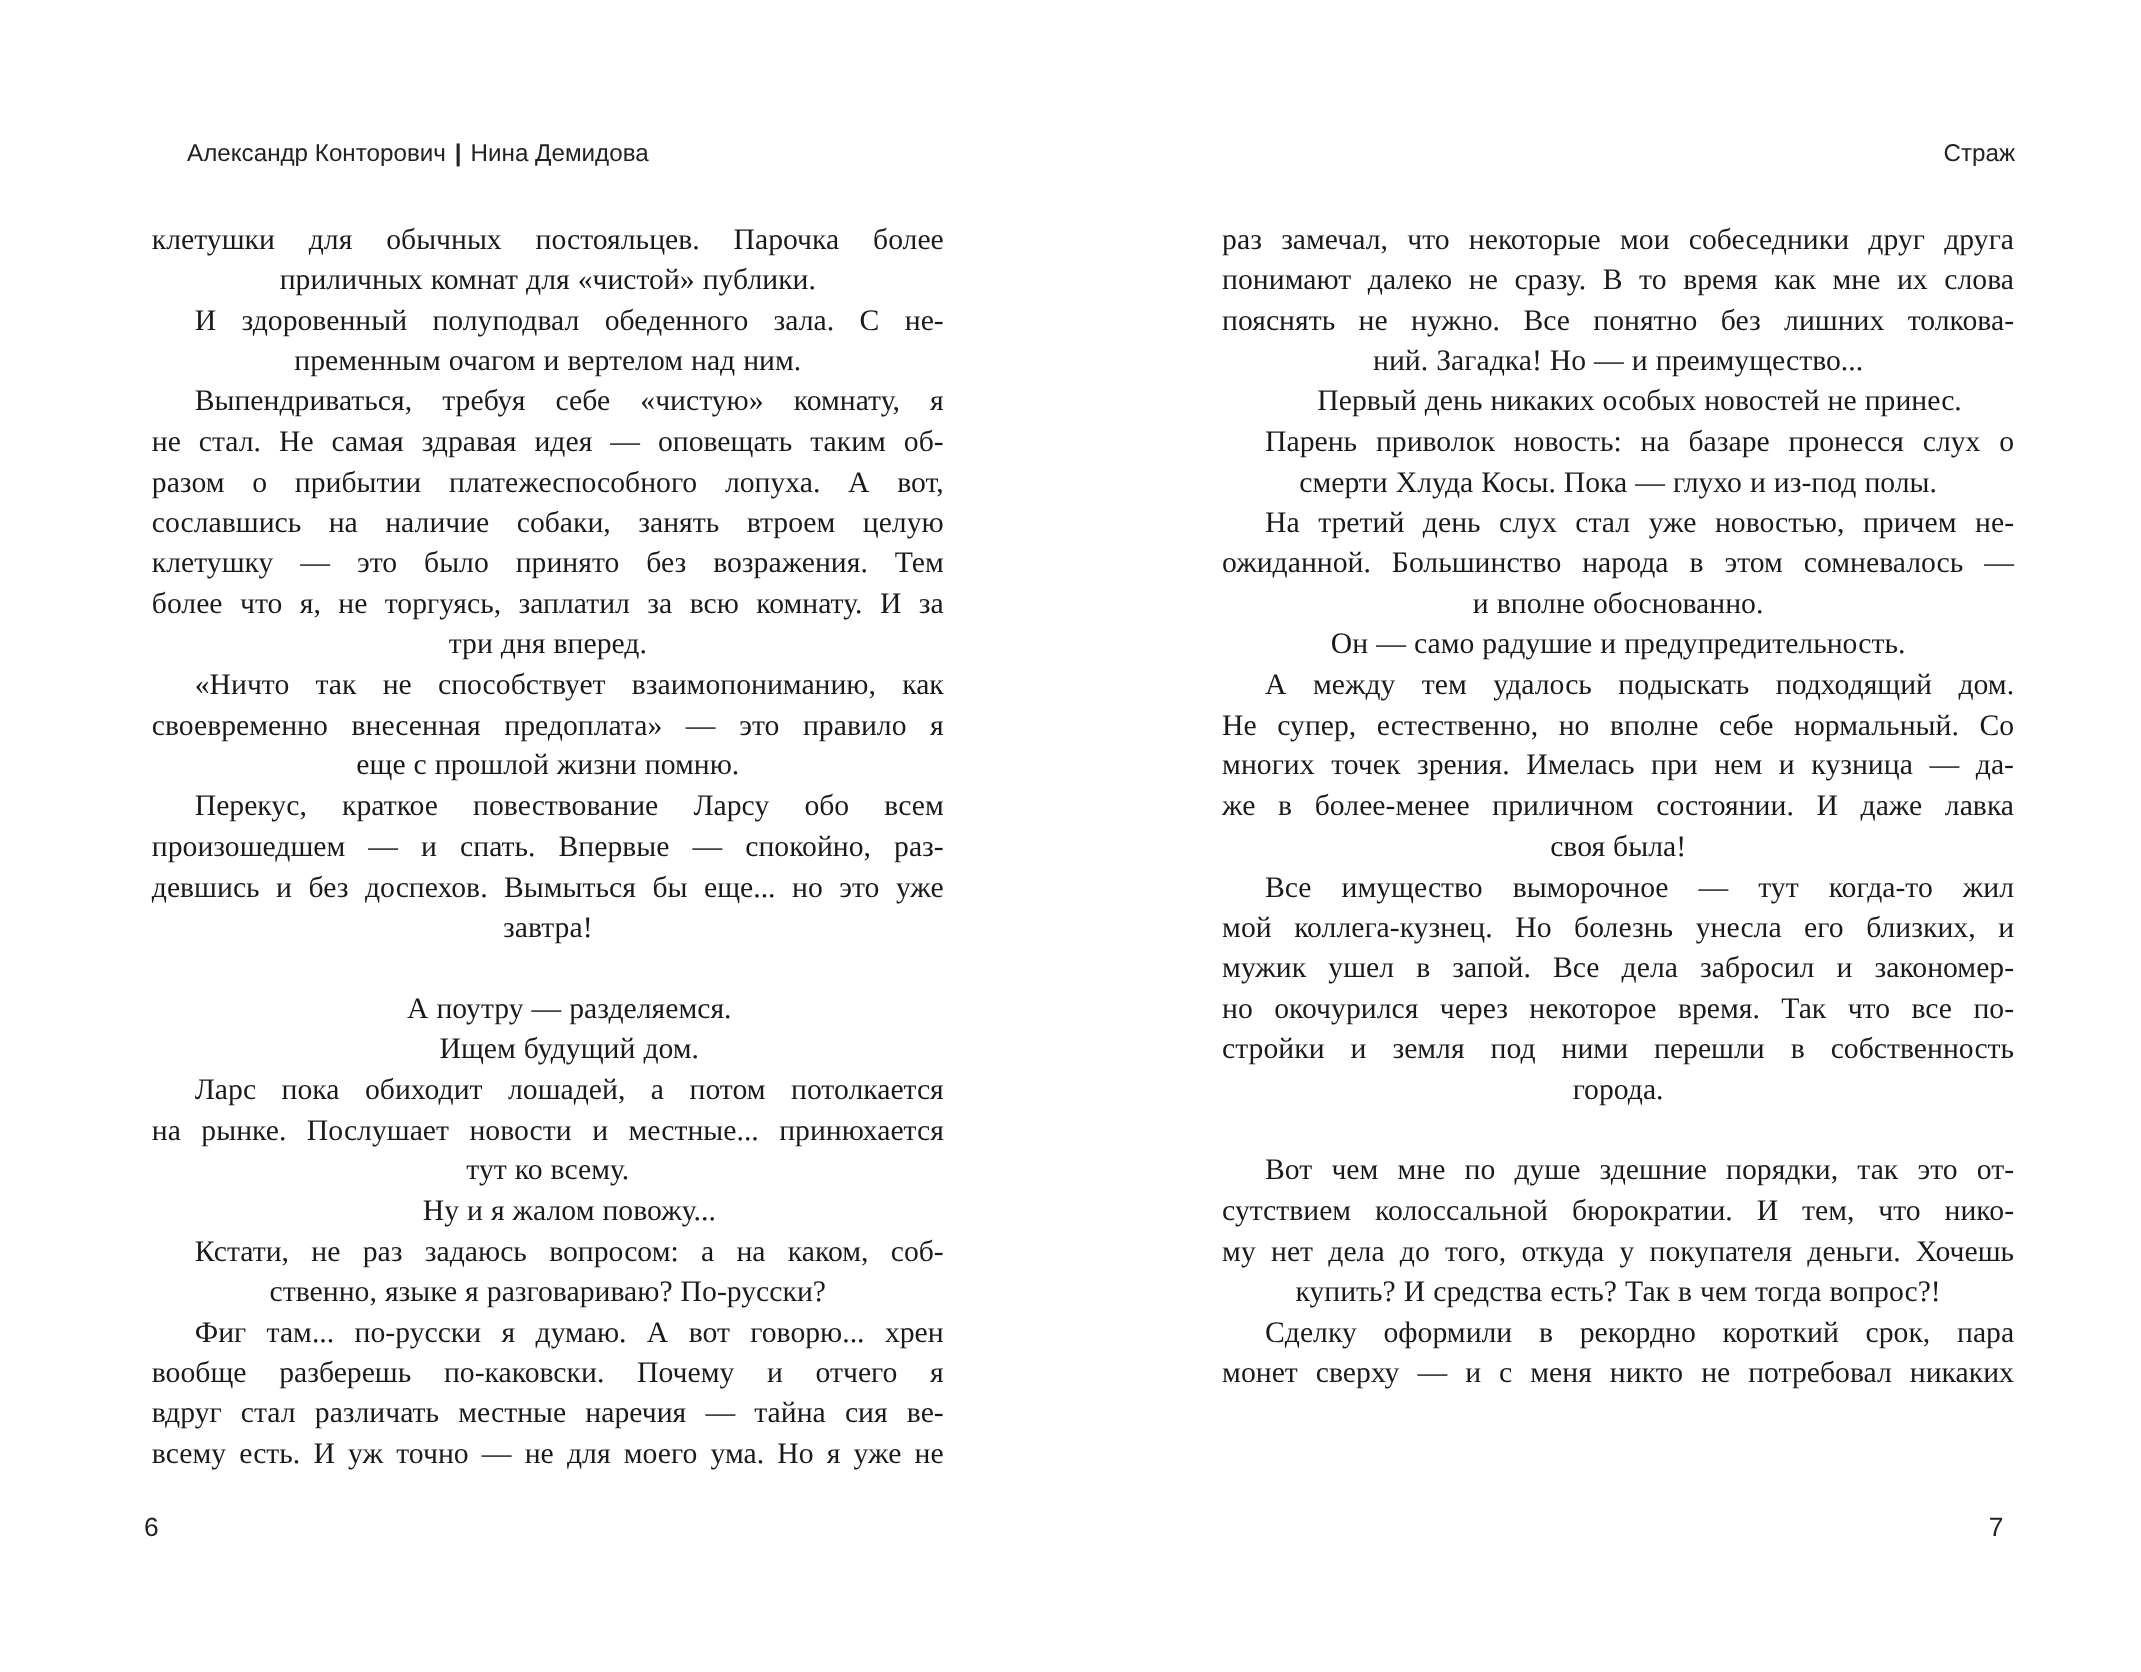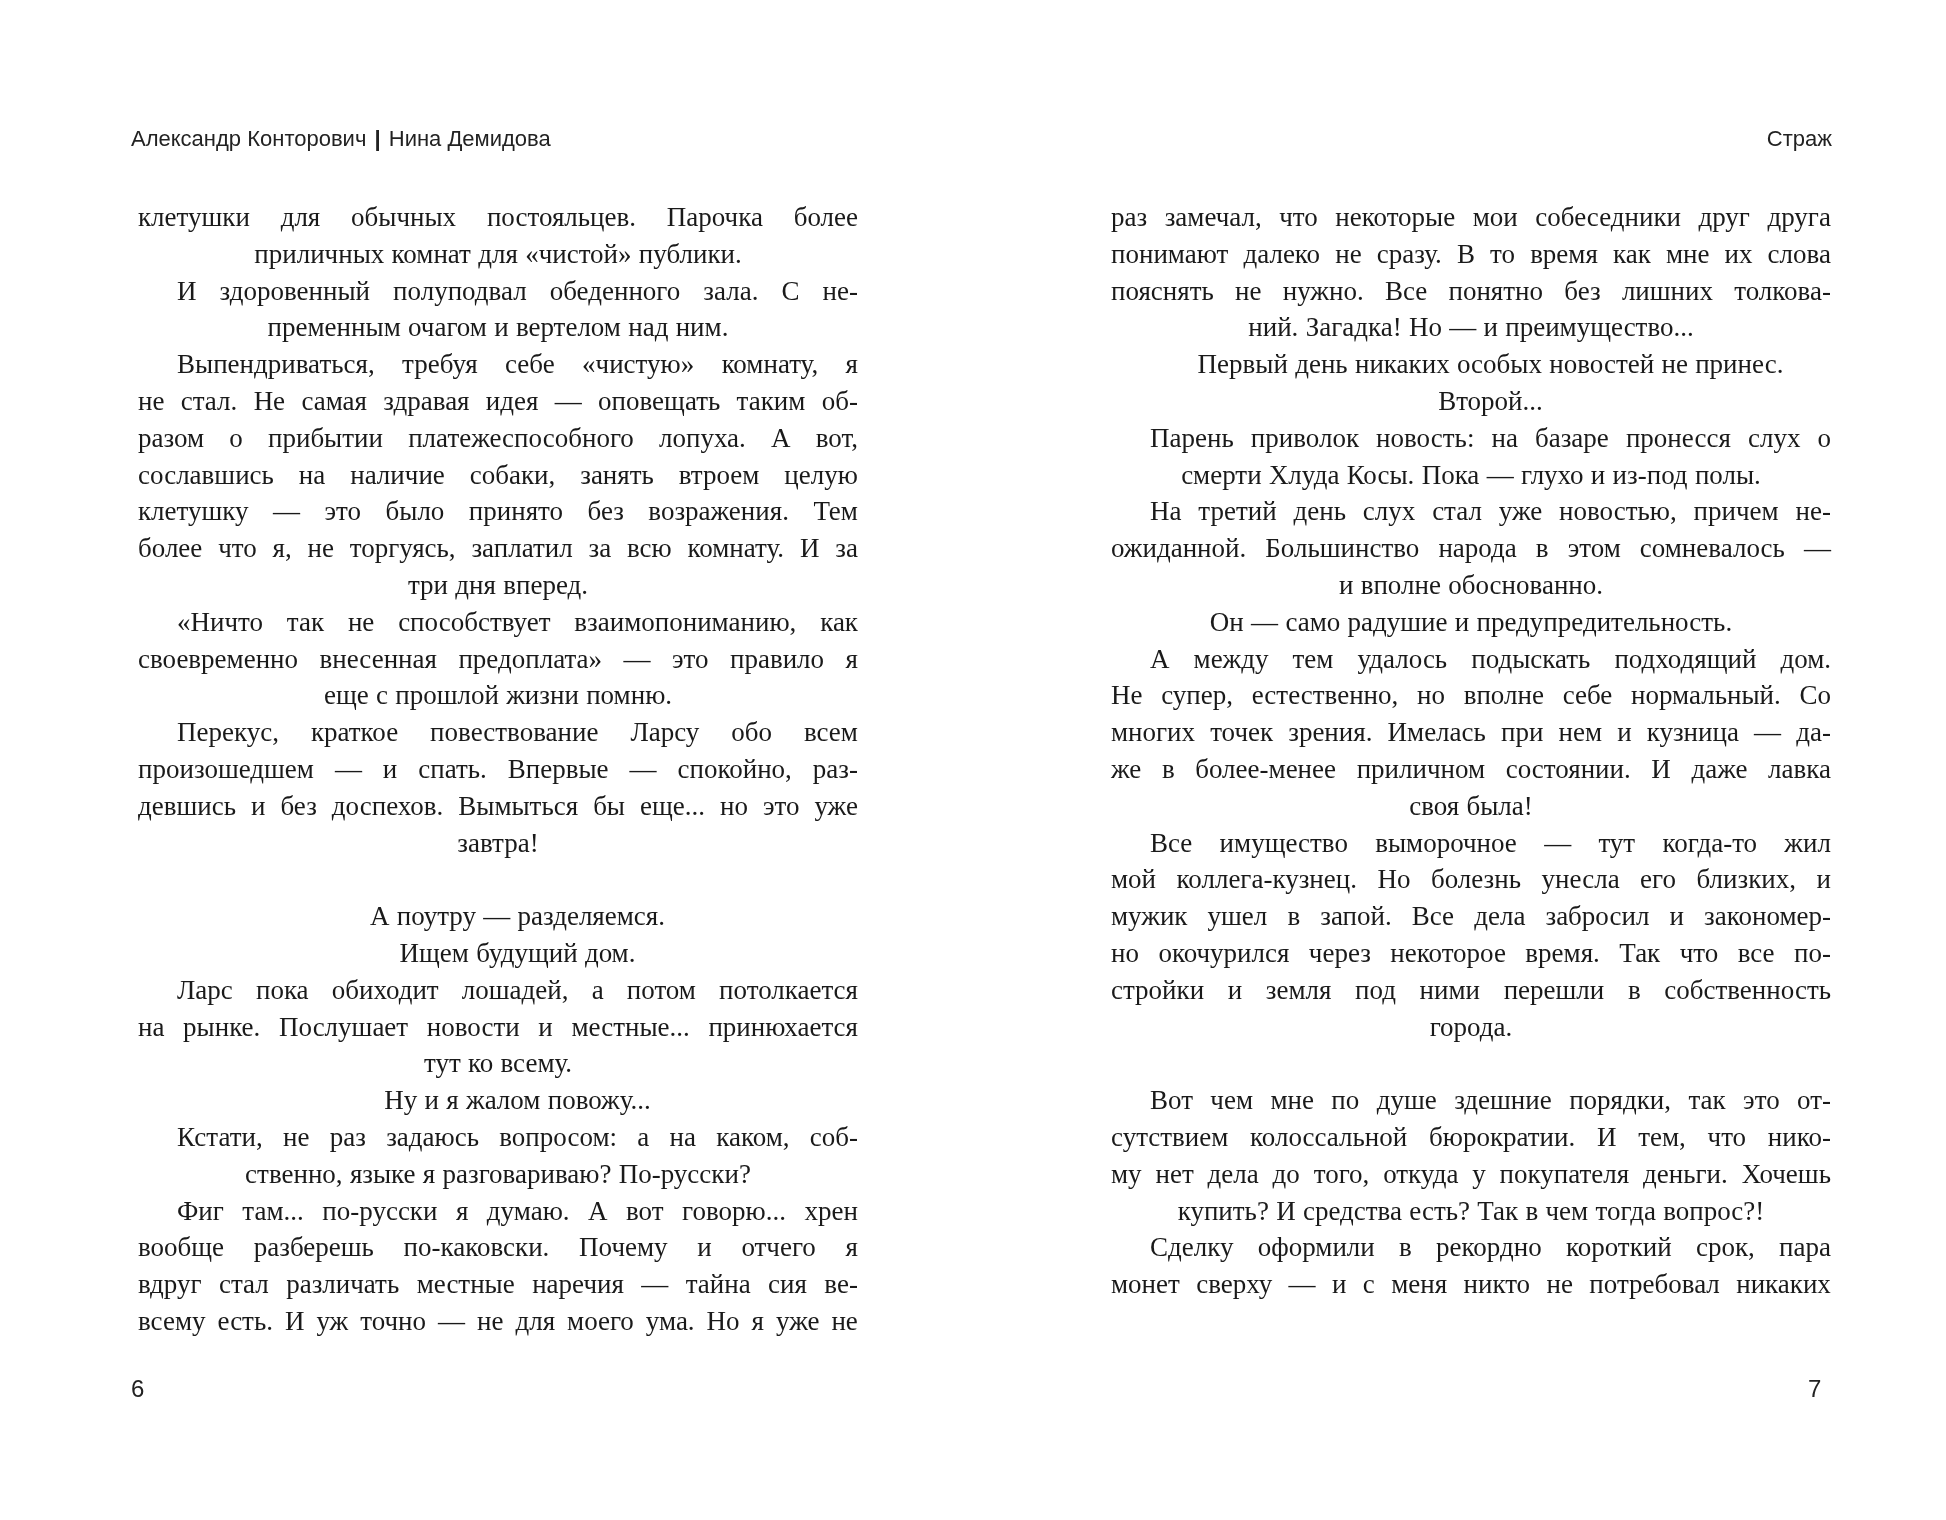--- a/index.html
+++ b/index.html
@@ -1,20 +1,21 @@
 <!DOCTYPE html>
 <html><head>
   <meta charset="utf-8">
   <style>
     html, body { margin: 0; padding: 0; background: #ffffff; }
     body { width: 1946px; height: 1520px; position: relative; overflow: hidden; }
     .header {
       position: absolute; top: 126px;
       font-family: "Liberation Sans", sans-serif; font-size: 22px; color: #222;
       white-space: nowrap;
+      margin-left: 39px;
     }
     .header-left { left: 131px; }
     .header-right { right: 114px; }
     .sep { font-weight: bold; padding: 0 2px; }
     .column {
       position: absolute; top: 199px; width: 720px;
       font-family: "Liberation Serif", serif; font-size: 27px; color: #1a1a1a;
       line-height: 36.8px;
     }
     .col-left { left: 138px; }
@@ -349,23 +350,20 @@
     </div>
     <div class="line indent last">
       <span>Первый</span>
       <span>день</span>
       <span>никаких</span>
       <span>особых</span>
       <span>новостей</span>
       <span>не</span>
       <span>принес.</span>
     </div>
-    <div class="line indent last">
-      <span>Второй...</span>
-    </div>
     <div class="line indent">
       <span>Парень</span>
       <span>приволок</span>
       <span>новость:</span>
       <span>на</span>
       <span>базаре</span>
       <span>пронесся</span>
       <span>слух</span>
       <span>о</span>
     </div>

